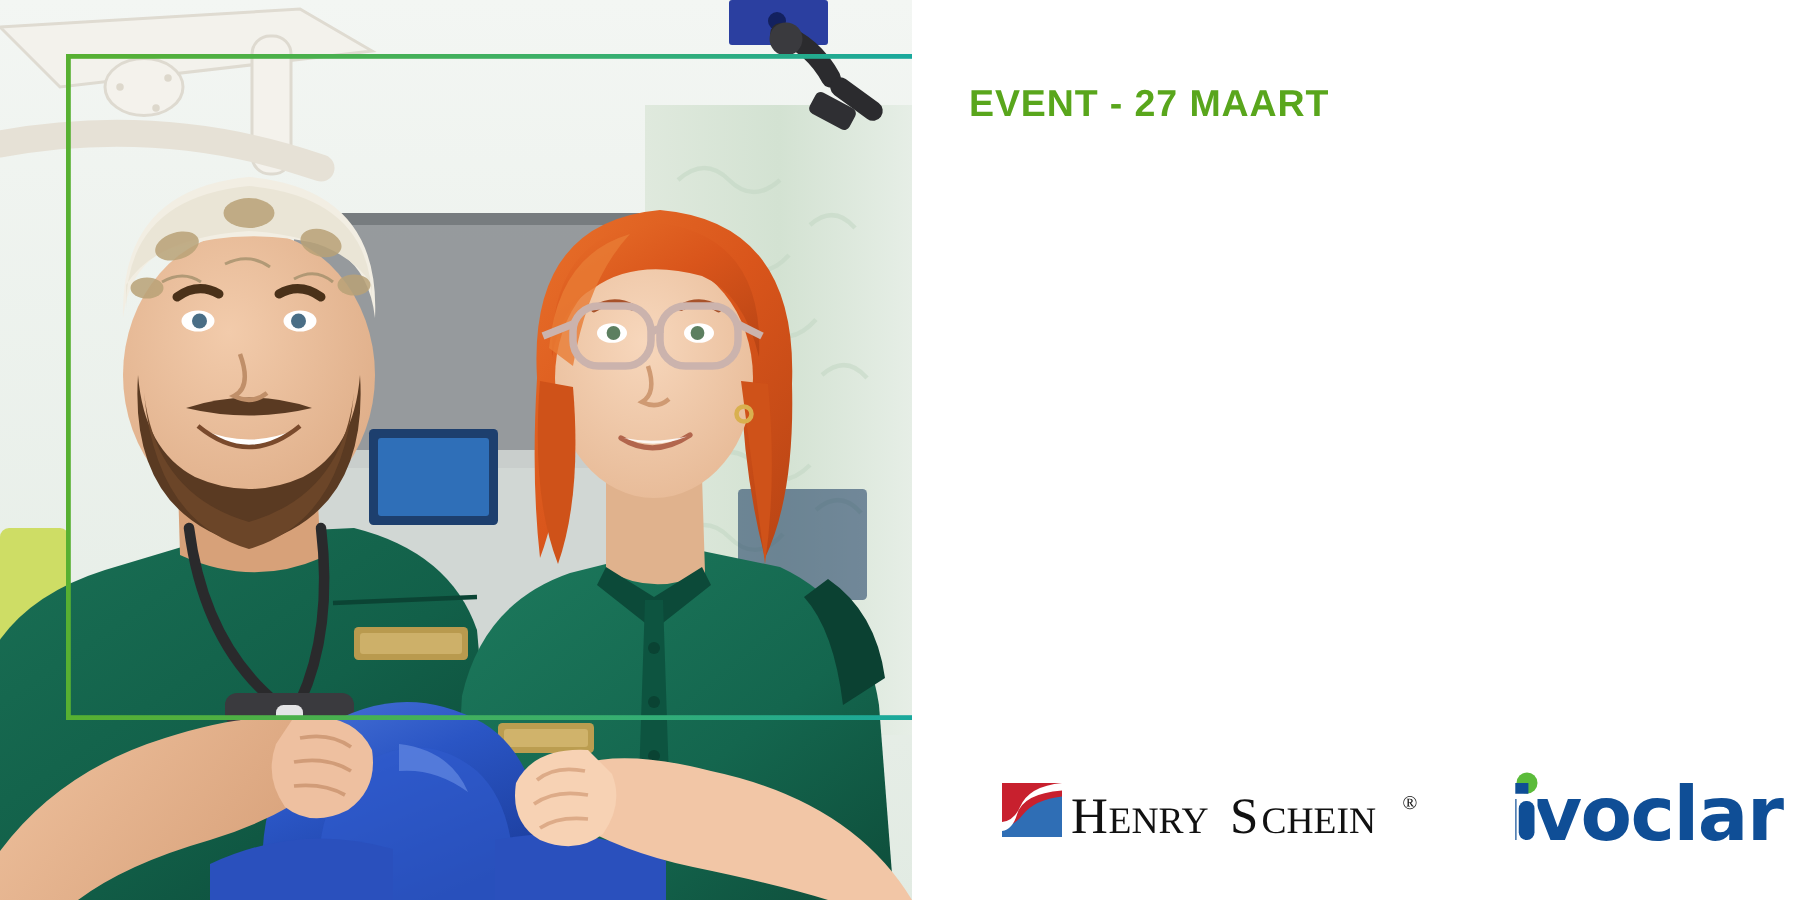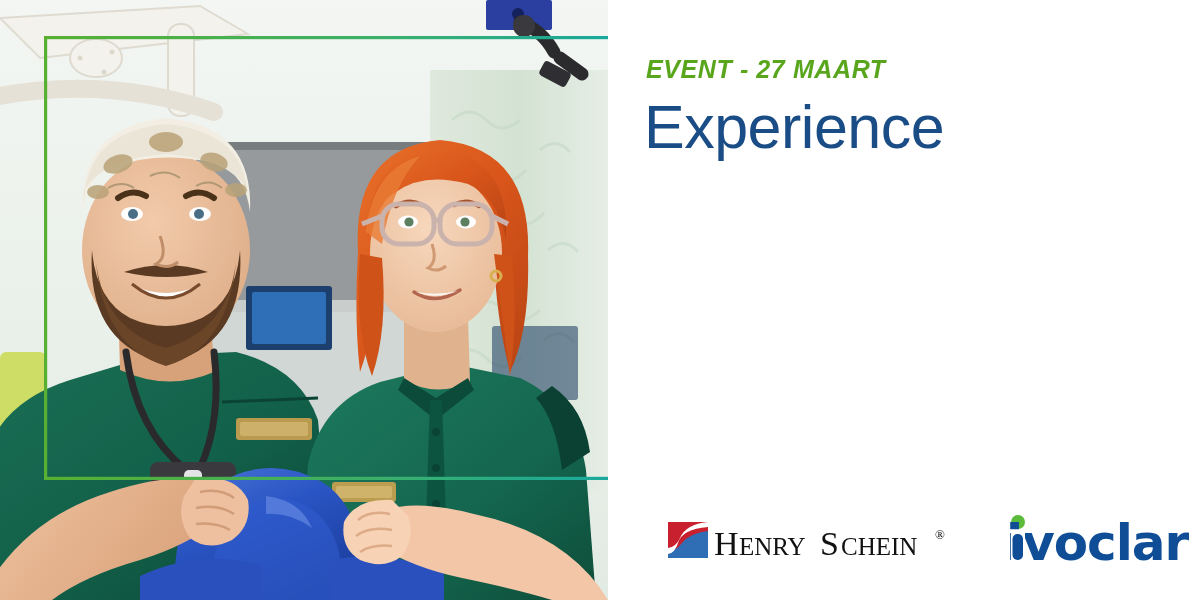--- a/index.html
+++ b/index.html
@@ -59,21 +59,20 @@
 
   .eyebrow {
     position: absolute;
     left: 38px;
     top: 55px;
     font-size: 25px;
     font-weight: bold;
     letter-spacing: 0.6px;
     color: #59a61c;
     white-space: nowrap;
-    font-style: italic;
   }
 
   .headline {
     position: absolute;
     left: 36px;
     top: 98px;
     width: 530px;
     font-size: 61px;
     line-height: 0.98;
     font-weight: 300;
@@ -345,21 +344,20 @@
       </defs>
       <rect x="1.6" y="1.6" width="1110.8" height="440.8" fill="none" stroke="url(#frameGrad)" stroke-width="3.2"></rect>
     </svg>
   </div>
 
   <div class="content-panel">
 
     <div class="eyebrow">EVENT - 27 MAART</div>
 
     <div class="headline">
-      <span class="line">Experience</span>
     </div>
 
     <div class="logo-row">
 
       <svg class="logo-hs" width="312" height="46" viewBox="0 0 312 46">
         <defs>
           <clipPath id="hsClip">
               <rect x="0" y="5" width="40" height="36"></rect>
             </clipPath>
         </defs>

